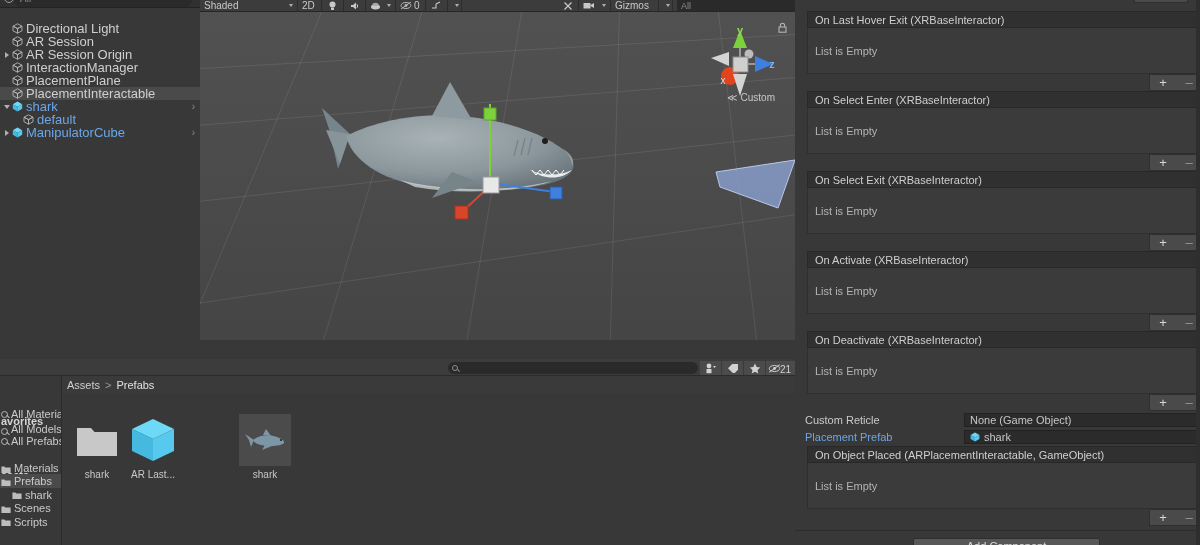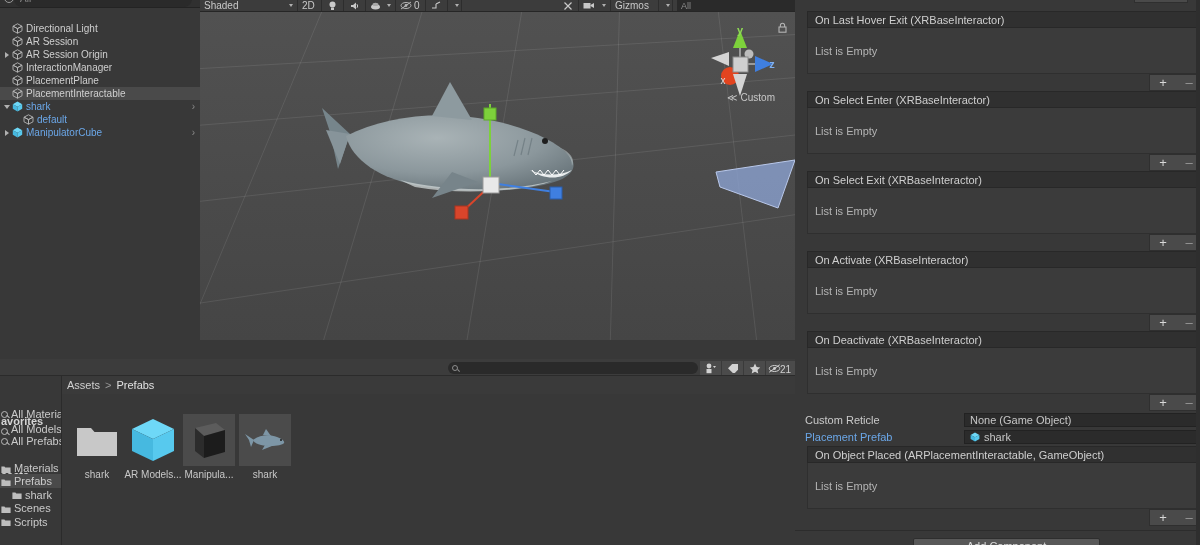--- a/index.html
+++ b/index.html
@@ -68,21 +68,21 @@
   }
   .hrow .twisty.open::after {
     content: ""; position: absolute; left: 1px; top: 5px;
     border-top: 4px solid #b0b0b0;
     border-left: 3px solid transparent; border-right: 3px solid transparent;
   }
   .go-icon {
     width: 11px; height: 11px; flex: none; margin-right: 3px; position: relative;
   }
   .go-icon svg { display: block; }
-  .hrow .label { font-size: 10px; color: #cfcfcf; }
+  .hrow .label { font-size: 13px; color: #cfcfcf; }
   .hrow .label.prefab { color: #6ba7e8; }
   .hrow .arrow-right {
     position: absolute; right: 5px; top: 1px; color: #8a8a8a; font-size: 10px;
   }
 
   
   #sceneview { left: 200px; top: 0; width: 595px; height: 340px; background: #4c4c4c; }
   #scene-toolbar {
     position: absolute; left: 0; top: 0; width: 595px; height: 12px;
     background: #3c3c3c; border-bottom: 1px solid #262626;
@@ -692,34 +692,23 @@
         </div>
 
         <div class="asset" style="left:60px;top:38px">
           <div class="thumb">
             <svg width="52" height="52" viewBox="0 0 52 52">
               <polygon points="26,5 47,15 26,25 5,15" fill="#6ed8f7"></polygon>
               <polygon points="5,15 26,25 26,47 5,37" fill="#46b9e0"></polygon>
               <polygon points="47,15 26,25 26,47 47,37" fill="#57c9ee"></polygon>
             </svg>
           </div>
-          <div class="cap">AR Models...</div>
-        </div>
-
-        <div class="asset" style="left:116px;top:38px">
-          <div class="thumb">
-            <svg width="52" height="52" viewBox="0 0 52 52">
-              <rect width="52" height="52" fill="#4b4b4b"></rect>
-              <polygon points="12,14 33,9 42,16 21,22" fill="#5c5c5c"></polygon>
-              <polygon points="12,14 21,22 21,44 12,37" fill="#2c2c2c"></polygon>
-              <polygon points="42,16 21,22 21,44 42,38" fill="#1c1c1c"></polygon>
-            </svg>
-          </div>
-          <div class="cap">Manipula...</div>
-        </div>
+          <div class="cap">AR Last...</div>
+        </div>
+
 
         <div class="asset" style="left:172px;top:38px">
           <div class="thumb">
             <svg width="52" height="52" viewBox="0 0 52 52">
               <rect width="52" height="52" fill="#4b4b4b"></rect>
               <g fill="#7d96a6">
                 <path d="M10 26 L6 20 L15 26 L12 33 Z"></path>
                 <path d="M14 26 C 20 21, 30 20, 38 23 C 43 25, 46 27, 45 29 C 43 32, 30 33, 22 31 C 17 30, 15 28, 14 26 Z"></path>
                 <path d="M24 21 L27 15 L32 22 Z"></path>
                 <path d="M26 31 L23 36 L33 32 Z"></path>

